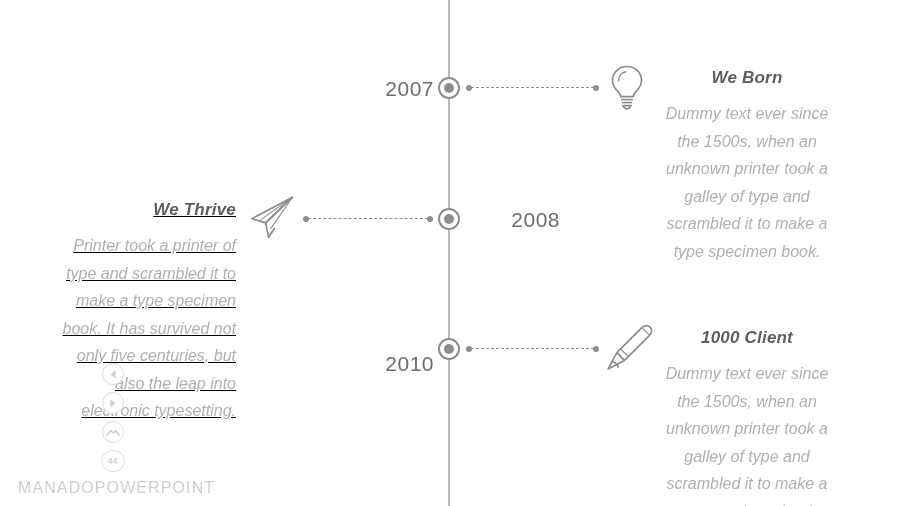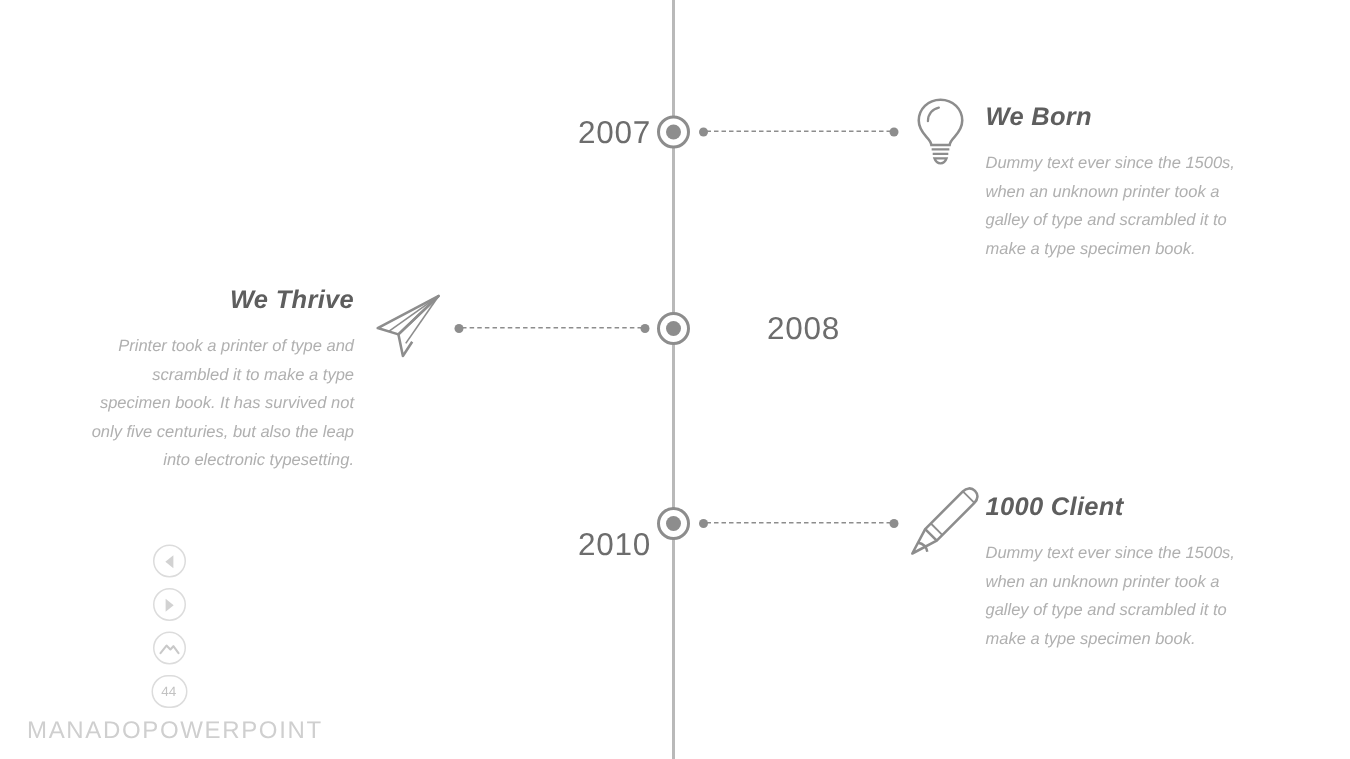--- a/index.html
+++ b/index.html
@@ -90,28 +90,28 @@
   }
   .block .heading {
     font-size: 17px;
     font-style: italic;
     font-weight: bold;
     color: #5e5e5e;
     margin: 0 0 12px 0;
     letter-spacing: 0.2px;
   }
   .block .body {
-    font-size: 11px;
+    font-size: 16px;
     font-style: italic;
     color: #b0b0b0;
     line-height: 1.72;
     margin: 0;
   }
   .block.align-right { text-align: right; }
-  .block.align-left  { text-align: left; }
+  .block.align-left  { text-align: center; }
 
   
   .icon {
     position: absolute;
   }
   .icon svg { display: block; }
 
   
   .toolbar {
     position: absolute;
@@ -198,21 +198,21 @@
 
   <div class="icon" style="left:248px; top:194px;">
     <svg width="48" height="48" viewBox="0 0 48 48">
       <path d="M44.5 3.2 L3.8 24.7 L17.6 28.9 L44.5 3.2 Z" fill="none" stroke="#8d8d8d" stroke-width="1.7" stroke-linejoin="round"></path>
       <path d="M44.5 3.2 L17.6 28.9 L20.6 43.3 L26.8 33.8" fill="none" stroke="#8d8d8d" stroke-width="1.7" stroke-linejoin="round"></path>
       <path d="M44.5 3.2 L11.2 26.9" fill="none" stroke="#8d8d8d" stroke-width="1.1"></path>
       <path d="M44.5 3.2 L22.5 34.9" fill="none" stroke="#8d8d8d" stroke-width="1.1"></path>
     </svg>
   </div>
 
-  <div class="block align-right" style="left:60px; top:190px; width:176px;">
+  <div class="block align-right" style="left:60px; top:200px; width:176px;text-decoration:underline;">
     <p class="heading">We Thrive</p>
     <p class="body">Printer took a printer of type and scrambled it to make a type specimen book. It has survived not only five centuries, but also the leap into electronic typesetting.</p>
   </div>
 
   <div class="year left" style="left:340px; top:318px; width:94px;margin-top:34px;">2010</div>
 
   <div class="marker" style="left:438px; top:338px;"></div>
 
   <div class="connector" style="left:466px; top:344px; width:133px;">
     <span class="cap start"></span>

